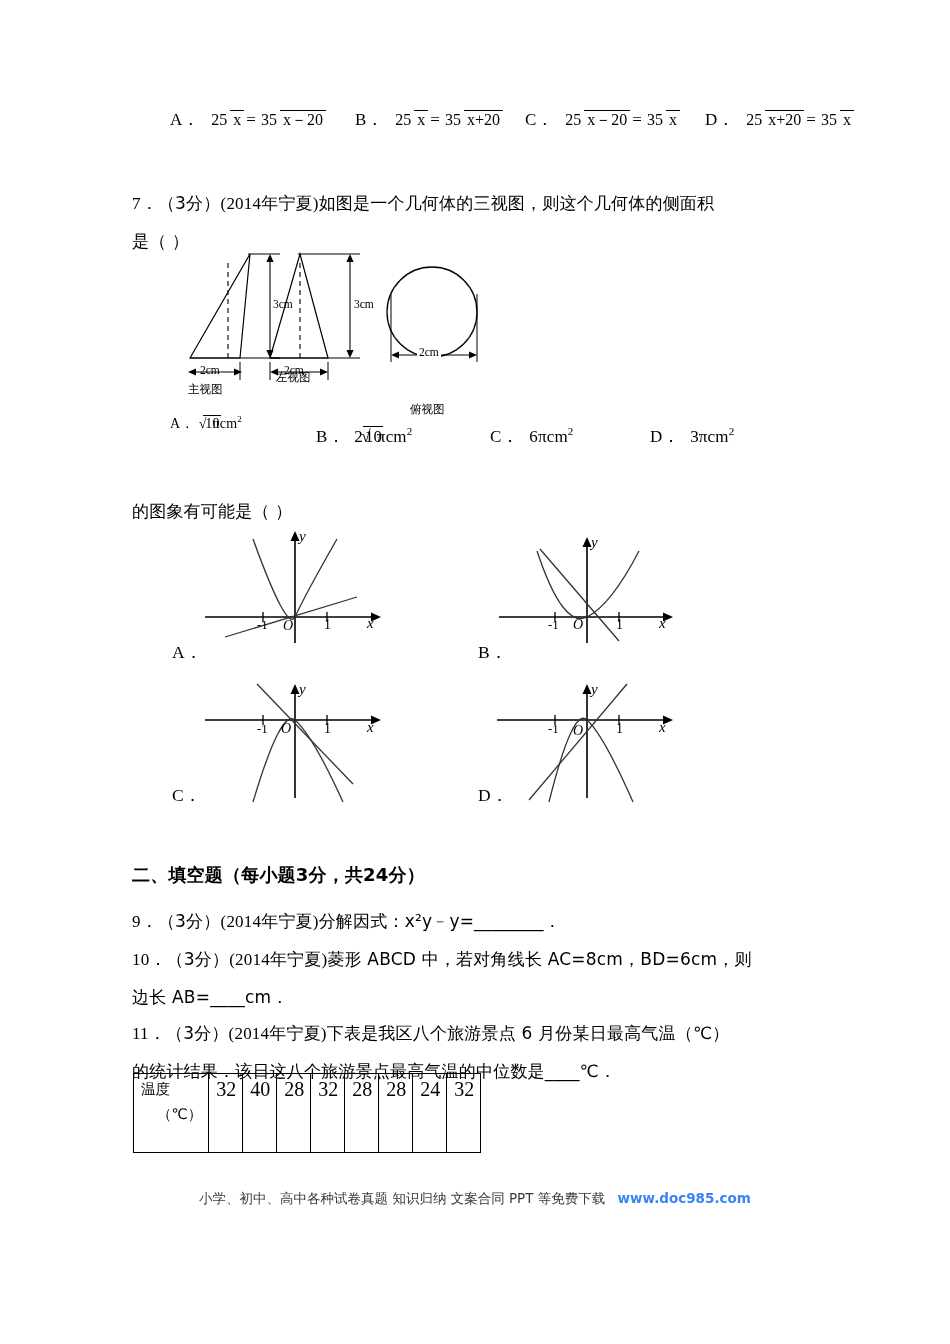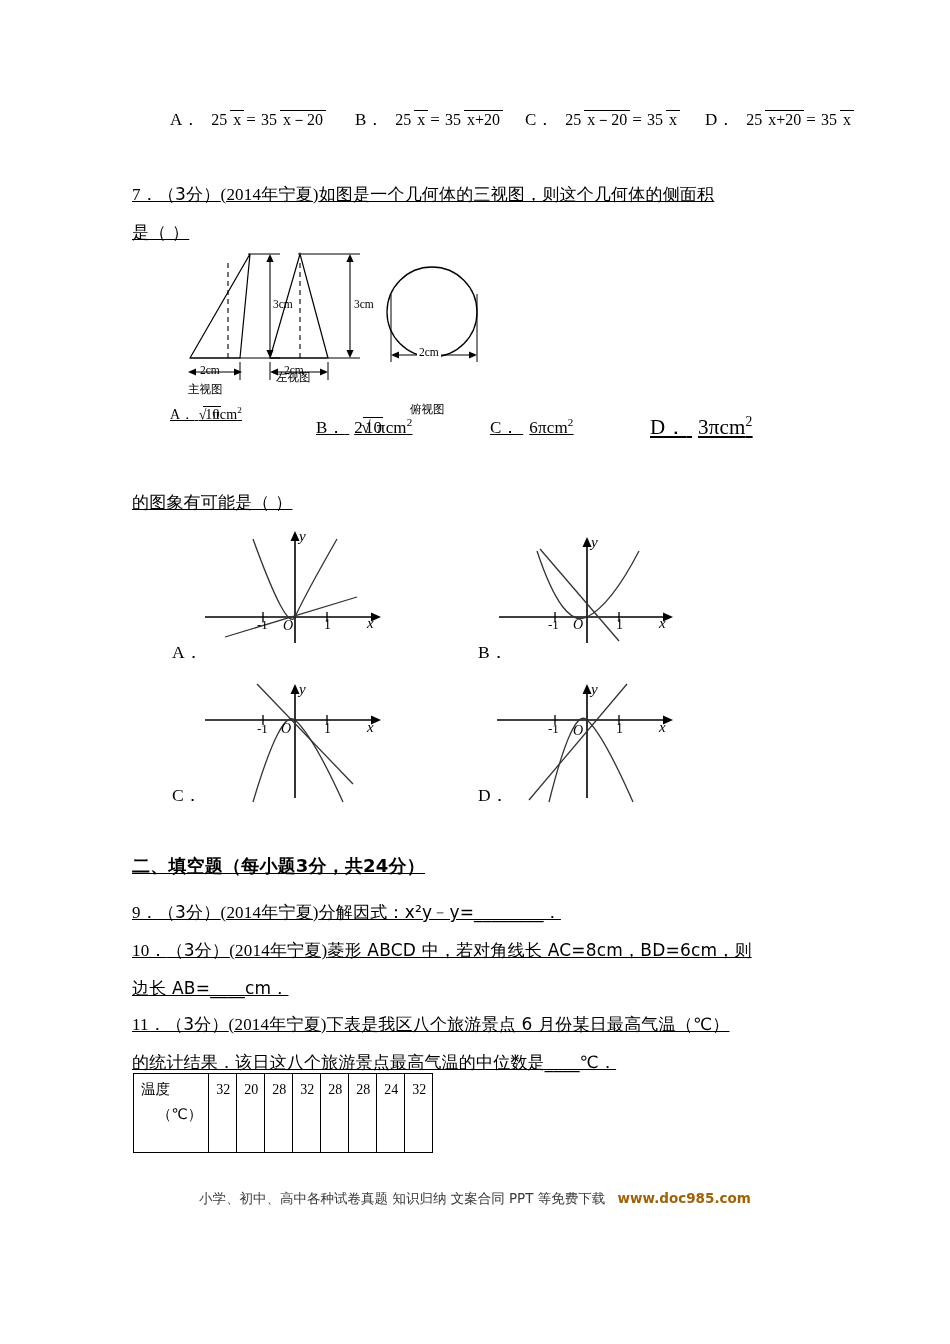--- a/index.html
+++ b/index.html
@@ -19,24 +19,23 @@
     position: absolute;
     left: 0; top: 0;
     width: 950px;
     height: 1344px;
   }
 
   
   .qline {
     position: absolute;
     font-size: 17.5px;
-    line-height: 32px;
+    line-height: 50px;
     letter-spacing: .2px;
     white-space: nowrap;
-    text-decoration: underline;
   }
   .cjk { font-family: "DejaVu Sans", "Liberation Sans", sans-serif; font-size: 17px; }
   .serif { font-family: "Liberation Serif", serif; }
   .bold { font-weight: bold; }
 
   sup { font-size: .65em; vertical-align: super; }
 
   
   #choice-row-6 {
     position: absolute;
@@ -110,40 +109,40 @@
     border: 1px solid #000;
     padding: 3px 6px 3px 7px;
     vertical-align: top;
     font-family: "DejaVu Sans", sans-serif;
     font-size: 14.5px;
     line-height: 25px;
     white-space: nowrap;
   }
   #temp-table td.num {
     font-family: "Liberation Serif", serif;
-    font-size: 14px;
+    font-size: 20px;
   }
   #temp-table tr.values td { height: 72px; }
 
   
   #footer {
     position: absolute;
     left: 0;
     top: 1190px;
     width: 950px;
     text-align: center;
     font-family: "DejaVu Sans", sans-serif;
     font-size: 13.5px;
     color: #3a3a3a;
     white-space: nowrap;
   }
   #footer .url {
     font-family: "DejaVu Sans", sans-serif;
     font-weight: bold;
-    color: #a16207;
+    color: #3b82f6;
   }
 </style>
 </head>
 <body>
 
 <div class="page">
 
   <div id="choice-row-6">
 
     <div class="frac-choice" style="left:0px; top:8px;">
@@ -270,21 +269,21 @@
     </span>
   </div>
   <div class="qline serif" style="left:316px; top:406px; font-size:17px;">
     <span>B．</span>
     <span style="margin-left:5px;">2<span style="border-top:1.2px solid #000; padding:0 1px 0 2px;">10</span><span style="position:relative; left:-22px;">√</span><span style="position:relative; left:-16px;">πcm<sup>2</sup></span></span>
   </div>
   <div class="qline serif" style="left:490px; top:406px; font-size:17px;">
     <span>C．</span>
     <span style="margin-left:6px;">6πcm<sup>2</sup></span>
   </div>
-  <div class="qline serif" style="left:650px; top:406px; font-size:21px;">
+  <div class="qline serif" style="left:650px; top:406px; font-size:17px;">
     <span>D．</span>
     <span style="margin-left:6px;">3πcm<sup>2</sup></span>
   </div>
 
   <div class="qline cjk" style="left:132px; top:486px;">的图象有可能是（      ）</div>
 
   <div class="graph-box" style="left:195px; top:525px;">
     <svg width="200" height="130" viewBox="0 0 200 130">
       <line x1="10" y1="92" x2="178" y2="92" stroke="#000" stroke-width="1.6"></line>
       <polygon points="186,92 176,87.5 176,96.5" fill="#000"></polygon>
@@ -377,21 +376,21 @@
   <div class="qline cjk" style="left:132px; top:1046px;">的统计结果．该日这八个旅游景点最高气温的中位数是____℃．</div>
 
   <table id="temp-table">
     <tbody>
     <tr class="values">
       <td>
         <span>温度</span><br>
         <span style="margin-left:16px;">（℃）</span>
       </td>
       <td class="num">32</td>
-      <td class="num">20</td>
+      <td class="num">40</td>
       <td class="num">28</td>
       <td class="num">32</td>
       <td class="num">28</td>
       <td class="num">28</td>
       <td class="num">24</td>
       <td class="num">32</td>
     </tr>
   </tbody>
     </table>
 

